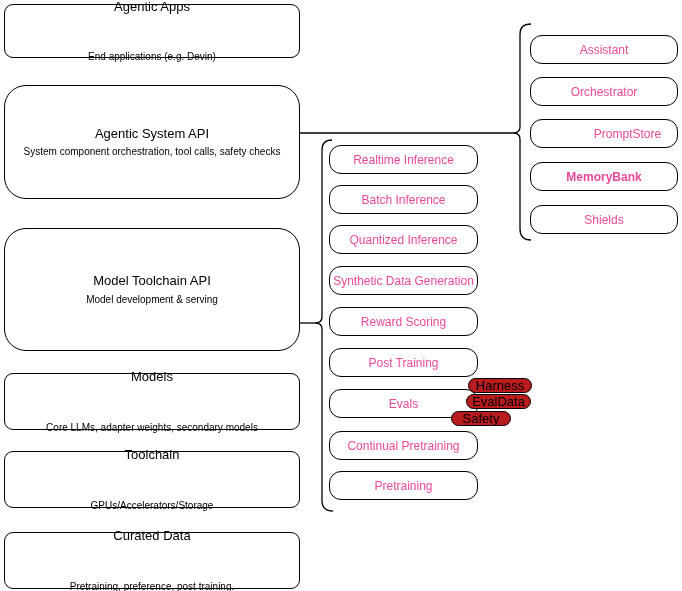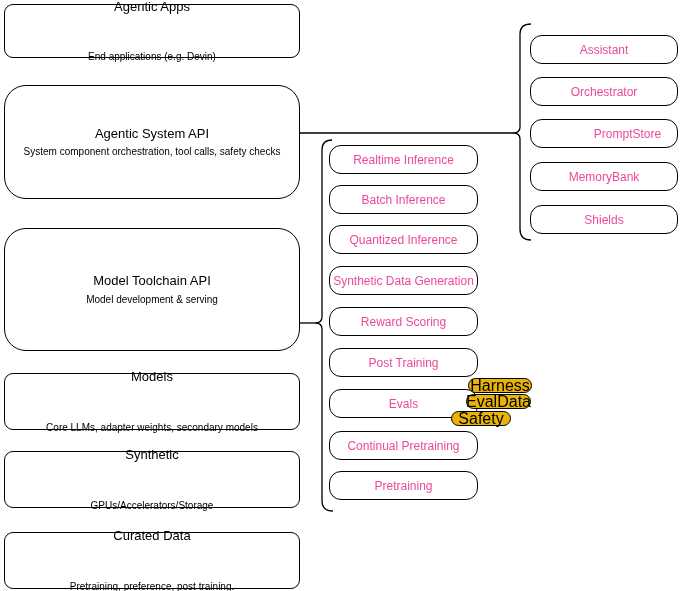--- a/index.html
+++ b/index.html
@@ -52,25 +52,25 @@
     color: #ec4899;
     text-align: center;
   }
   .mid  { left: 329px; width: 149px; height: 29px; }
   .right { left: 530px; width: 148px; height: 29px; }
   .pill {
     position: absolute;
     box-sizing: border-box;
     border: 1.3px solid #000000;
     border-radius: 9px;
-    background: #eab308;
+    background: #b91c1c;
     display: flex;
     align-items: center;
     justify-content: center;
-    font-size: 16px;
+    font-size: 13px;
     color: #000000;
     height: 15px;
     z-index: 3;
   }
 </style>
 </head>
 <body>
 
 <div class="canvas">
 
@@ -99,21 +99,21 @@
     <div class="title">Model Toolchain API</div>
     <div class="sub">Model development &amp; serving</div>
   </div>
 
   <div class="box r-small" style="top:373px; height:57px;">
     <div class="title">Models</div>
     <div class="sub">Core LLMs, adapter weights, secondary models</div>
   </div>
 
   <div class="box r-small" style="top:451px; height:57px;">
-    <div class="title">Synthetic</div>
+    <div class="title">Toolchain</div>
     <div class="sub">GPUs/Accelerators/Storage</div>
   </div>
 
   <div class="box r-small" style="top:532px; height:57px;">
     <div class="title">Curated Data</div>
     <div class="sub">Pretraining, preference, post training.</div>
   </div>
 
   <div class="node mid" style="top:145px;">Realtime Inference</div>
   <div class="node mid" style="top:185px;">Batch Inference</div>
@@ -125,16 +125,16 @@
   <div class="node mid" style="top:431px;">Continual Pretraining</div>
   <div class="node mid" style="top:471px;">Pretraining</div>
 
   <div class="pill" style="left:468px; top:378px; width:64px;">Harness</div>
   <div class="pill" style="left:466px; top:394px; width:65px;">EvalData</div>
   <div class="pill" style="left:451px; top:411px; width:60px;">Safety</div>
 
   <div class="node right" style="top:35px;">Assistant</div>
   <div class="node right" style="top:77px;">Orchestrator</div>
   <div class="node right" style="top:119px;padding-left:47px;">PromptStore</div>
-  <div class="node right" style="top:162px;">MemoryBank</div>
+  <div class="node right" style="top:162px;font-weight:bold;">MemoryBank</div>
   <div class="node right" style="top:205px;">Shields</div>
 
 </div>
 
 </body></html>

